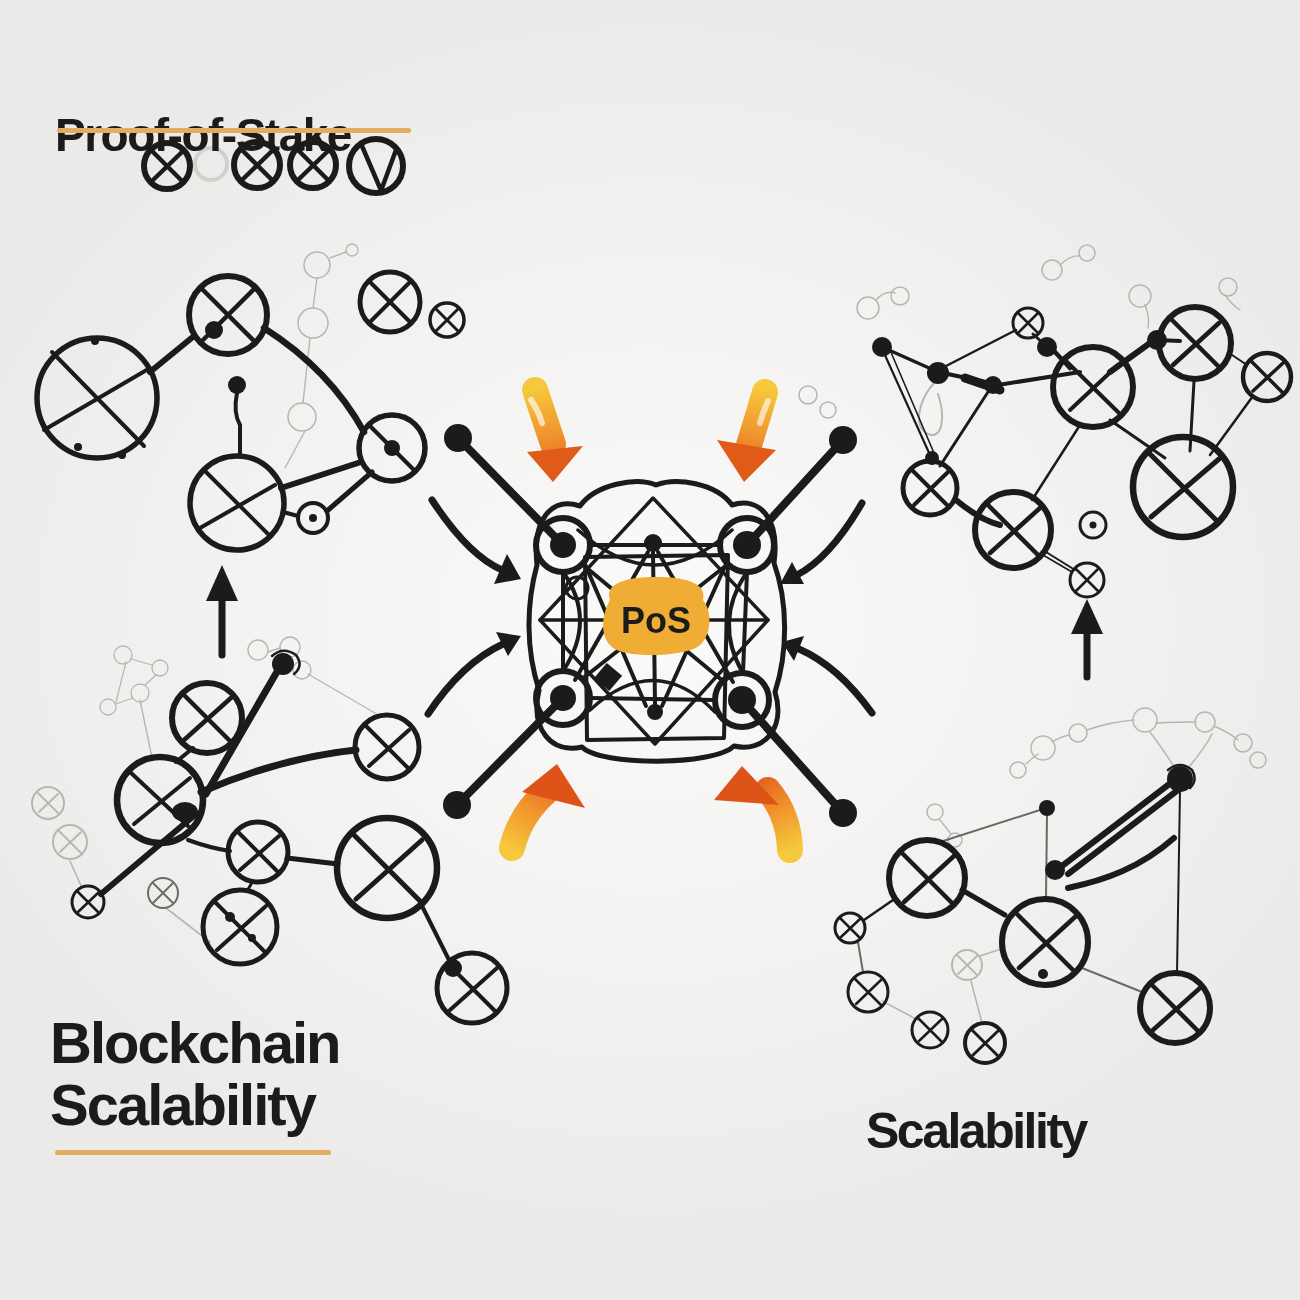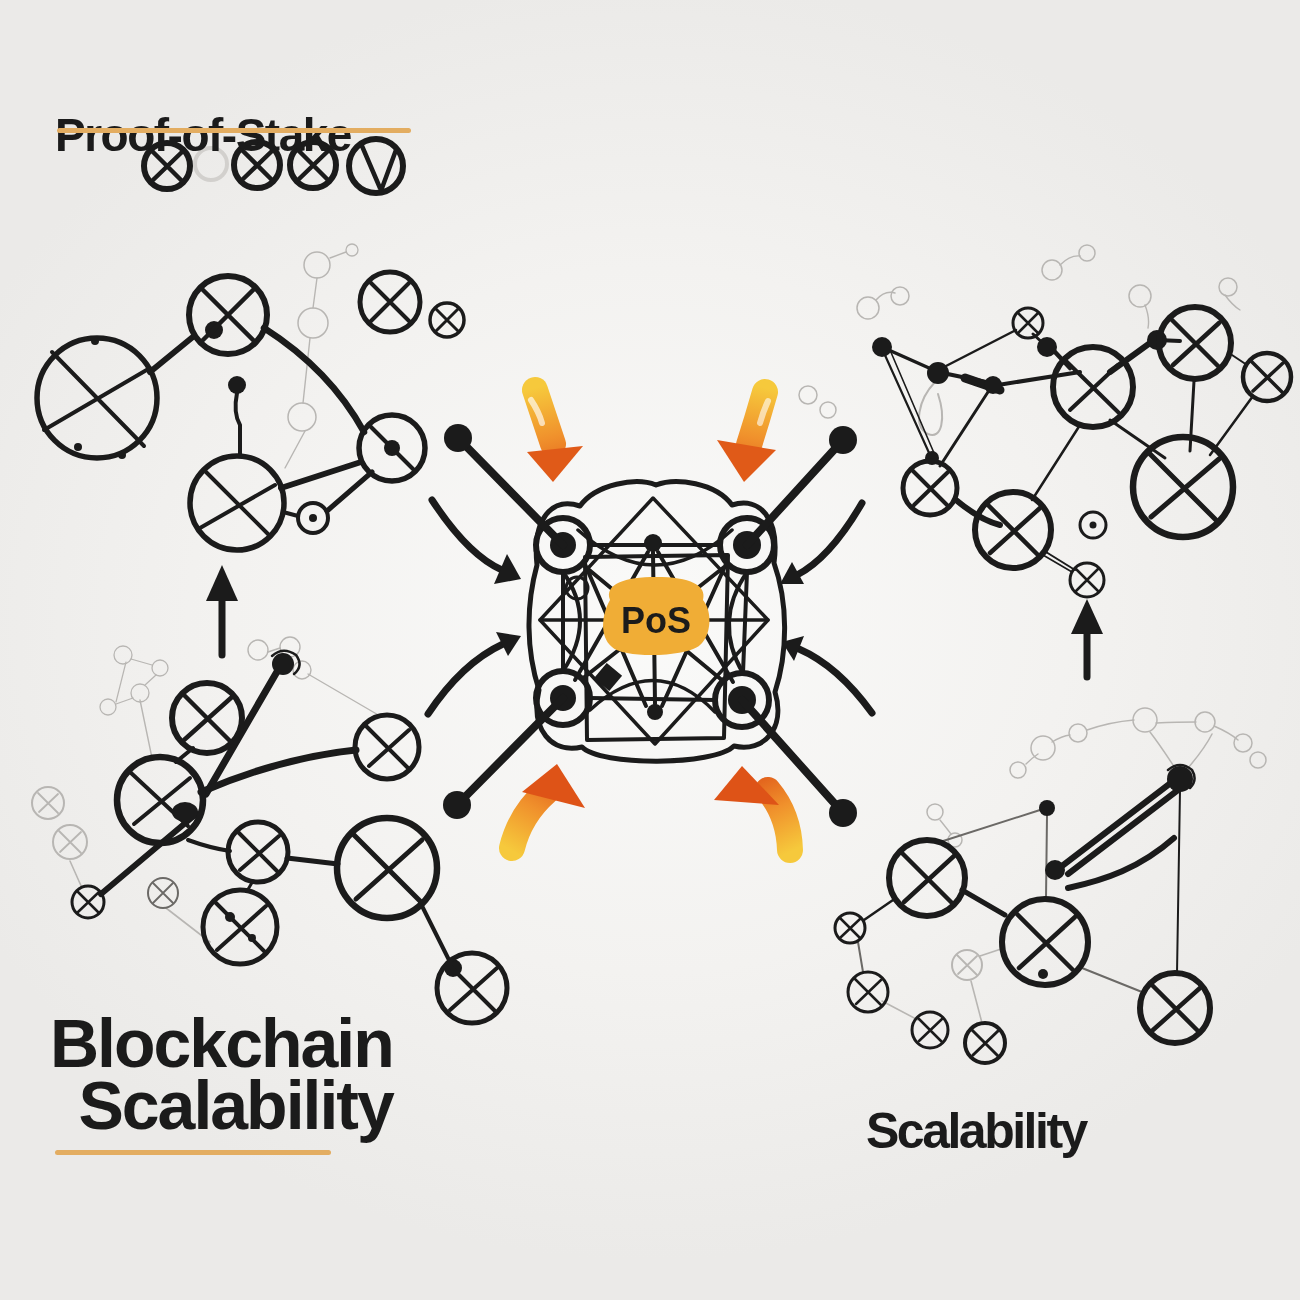--- a/index.html
+++ b/index.html
@@ -9,22 +9,22 @@
   }
   html,body{margin:0;padding:0;}
   body{width:1300px;height:1300px;background:var(--background);font-family:"Liberation Sans",sans-serif;}
   .stage{position:relative;width:1300px;height:1300px;overflow:hidden;
          background:radial-gradient(ellipse 760px 640px at 650px 620px, #fafaf9 0%, #f3f2f0 55%, #ebeae8 100%);}
   .stage svg{position:absolute;left:0;top:0;}
   .title{position:absolute;left:55px;top:64px;font-size:46px;font-weight:bold;color:var(--ink);letter-spacing:-1.5px;margin-top:44px;}
   .rule{position:absolute;background:var(--underline);border-radius:3px;}
   .rule-top{left:57px;top:128px;width:354px;height:5px;}
   .rule-bl{left:55px;top:1150px;width:276px;height:5px;}
-  .bl-label{position:absolute;left:50px;top:1012px;font-size:68px;font-weight:bold;color:var(--ink);
-            letter-spacing:-2px;line-height:62px;text-align:right;}
+  .bl-label{position:absolute;left:50px;top:1012px;font-size:58px;font-weight:bold;color:var(--ink);
+            letter-spacing:-2px;line-height:62px;}
   .br-label{position:absolute;left:866px;top:1102px;font-size:50px;font-weight:bold;color:var(--ink);letter-spacing:-2.5px;}
   g.ink{stroke:var(--ink);fill:none;stroke-linecap:round;stroke-linejoin:round;}
   g.ink .fill{fill:var(--ink);stroke:none;}
   g.faint{stroke:var(--faint-sketch);fill:none;stroke-linecap:round;}
   g.mid{stroke:var(--mid-sketch);fill:none;stroke-linecap:round;}
   .pos-blob{fill:var(--pos-fill);stroke:none;}
   .pos-text{fill:var(--ink);font-family:"Liberation Sans",sans-serif;font-weight:bold;font-size:36px;text-anchor:middle;}
   .faded-ring{stroke:var(--faded-icon);fill:none;}
 </style>
 </head>

